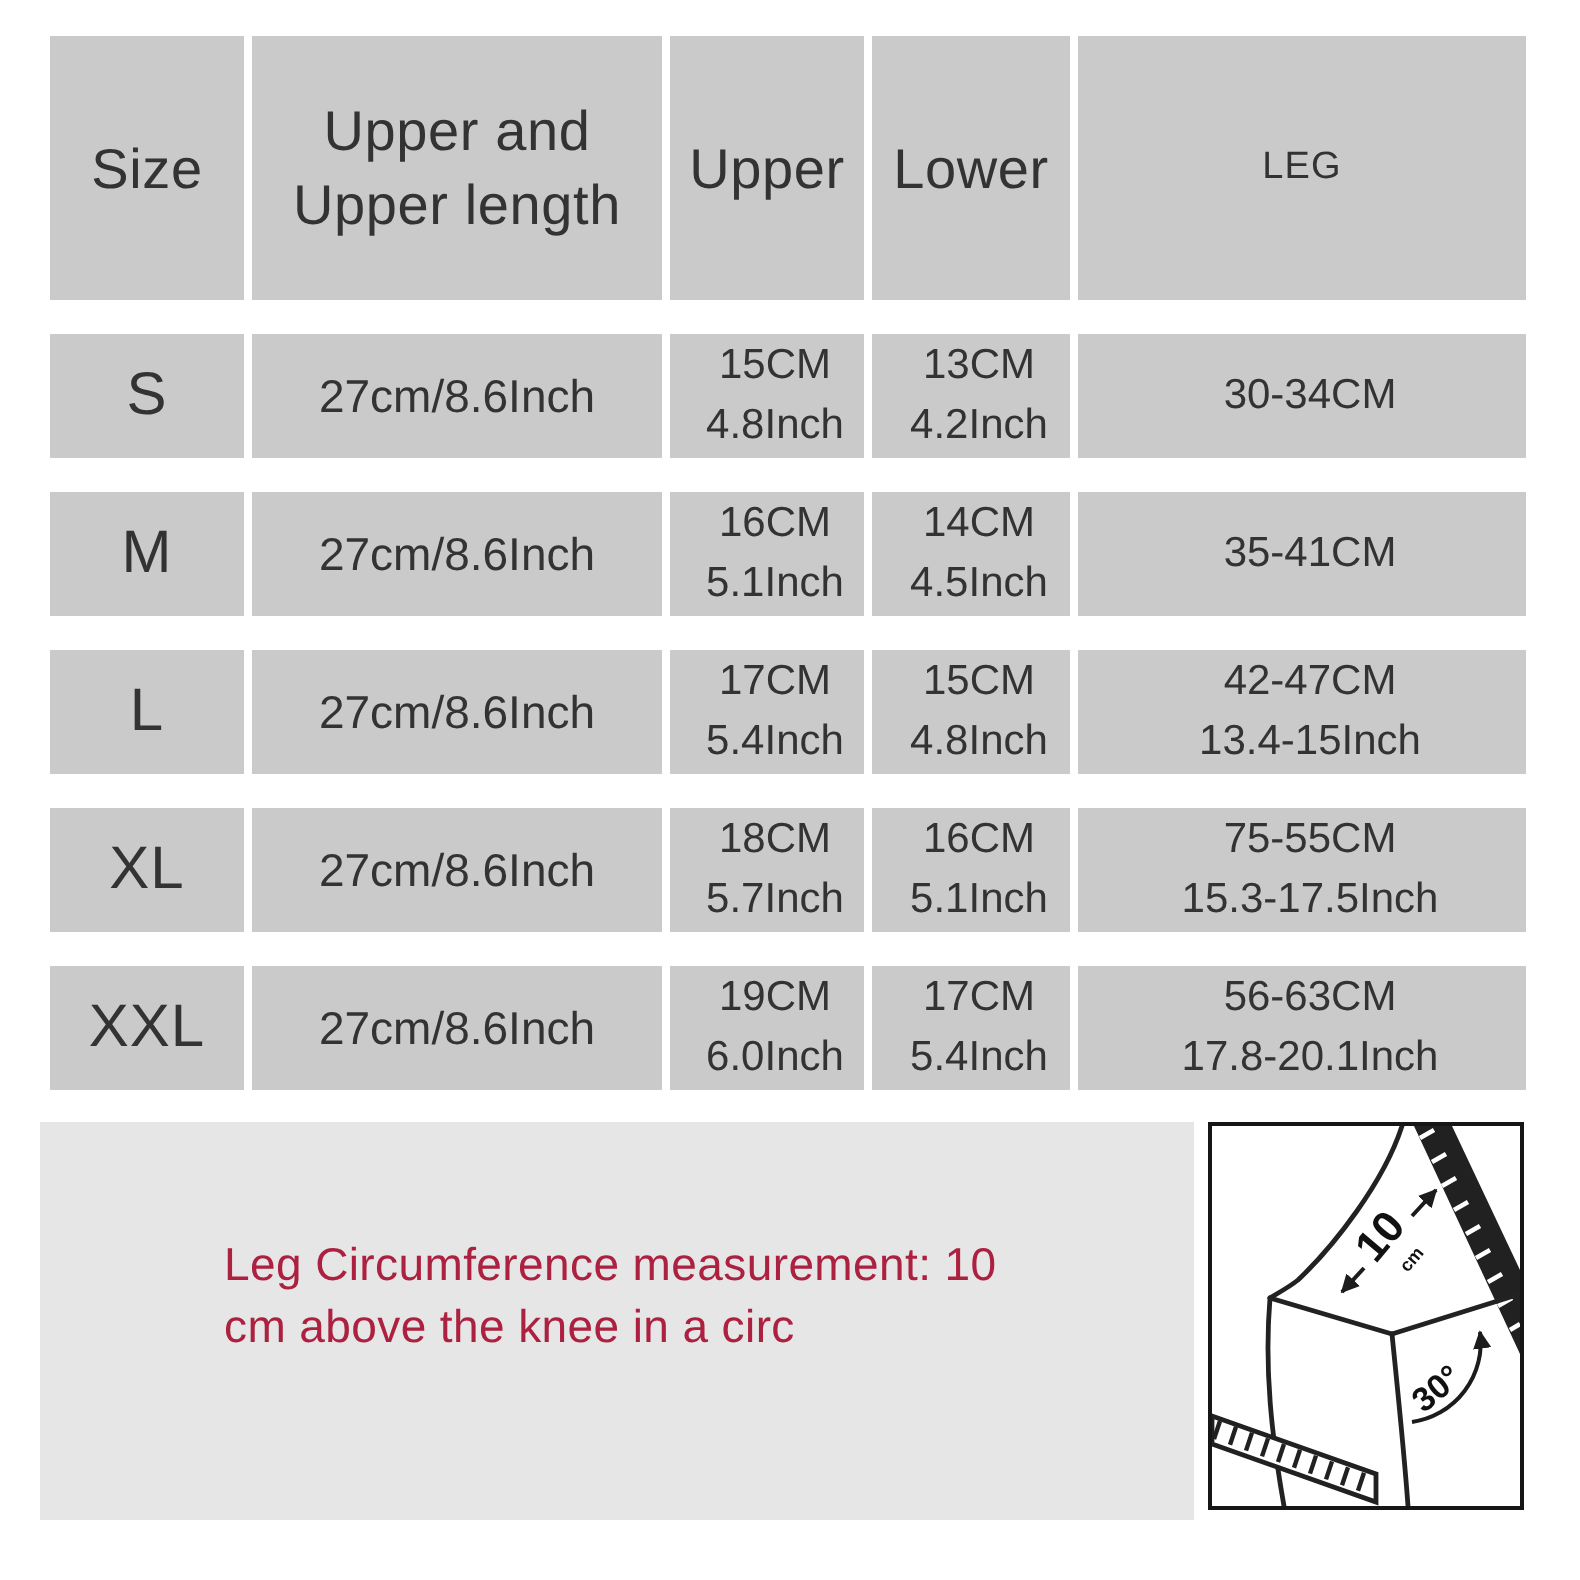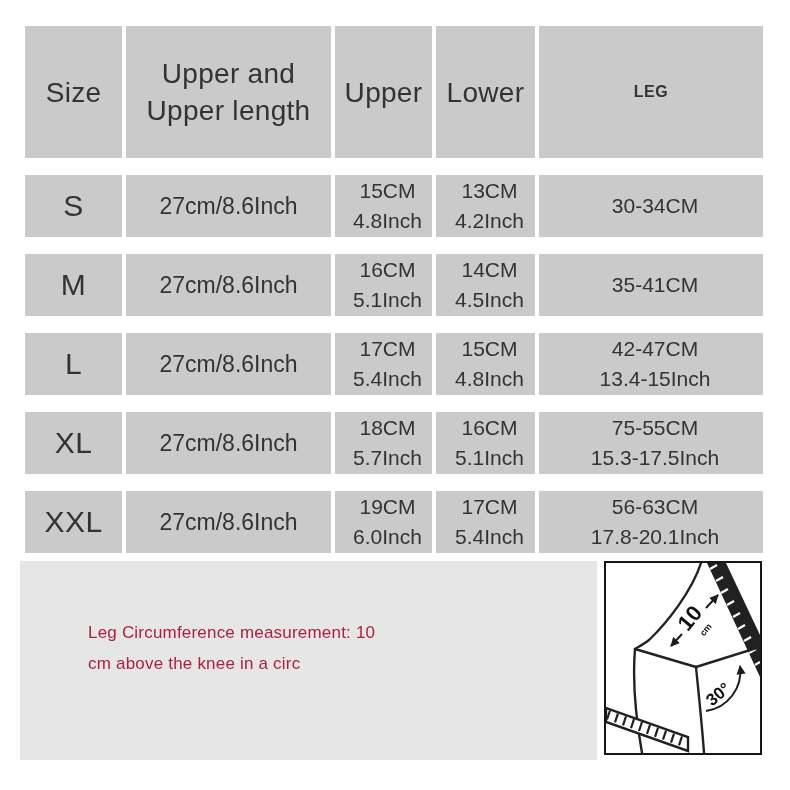--- a/index.html
+++ b/index.html
@@ -20,62 +20,62 @@
     width: 790px;
     height: 790px;
     background: #ffffff;
     overflow: hidden;
   }
 
   
   .size-table {
     position: absolute;
     left: 25px;
-    top: 26px;
+    top: 18px;
     width: 738px;
     display: grid;
     grid-template-columns: 97px 205px 97px 99px 224px;
     grid-template-rows: 132px repeat(5, 62px);
     gap: 17px 4px;
   }
   .trow { display: contents; }
   .cell {
     background: var(--cell-gray);
     display: flex;
     flex-direction: column;
     align-items: center;
     justify-content: center;
     text-align: center;
     color: var(--text-dark);
   }
   .th { font-size: 28px; line-height: 37px; letter-spacing: 0.3px; }
   .th.leg {
-    font-size: 16px;
+    font-size: 19px;
     line-height: 26px;
-    font-weight: 700;
+    font-weight: 400;
     letter-spacing: 0.6px;
   }
   .size-cell { font-size: 30px; letter-spacing: 0.5px; }
   .length-cell { font-size: 23px; text-align: right; }
   .two-line span { display: block; font-size: 21px; line-height: 30px; margin-left: 8px; }
 
   
   .note-panel {
     position: absolute;
     left: 20px;
     top: 561px;
     width: 577px;
     height: 199px;
     background: var(--panel-gray);
   }
   .note-text {
-    margin: 56px 0 0 68px;
+    margin: 56px 0 0 92px;
     width: 420px;
     color: var(--note-red);
-    font-size: 17px;
+    font-size: 23px;
     line-height: 31px;
     letter-spacing: 0.2px;
   }
   .note-text span { display: block; }
 
   
   .illus-box {
     position: absolute;
     left: 604px;
     top: 561px;

